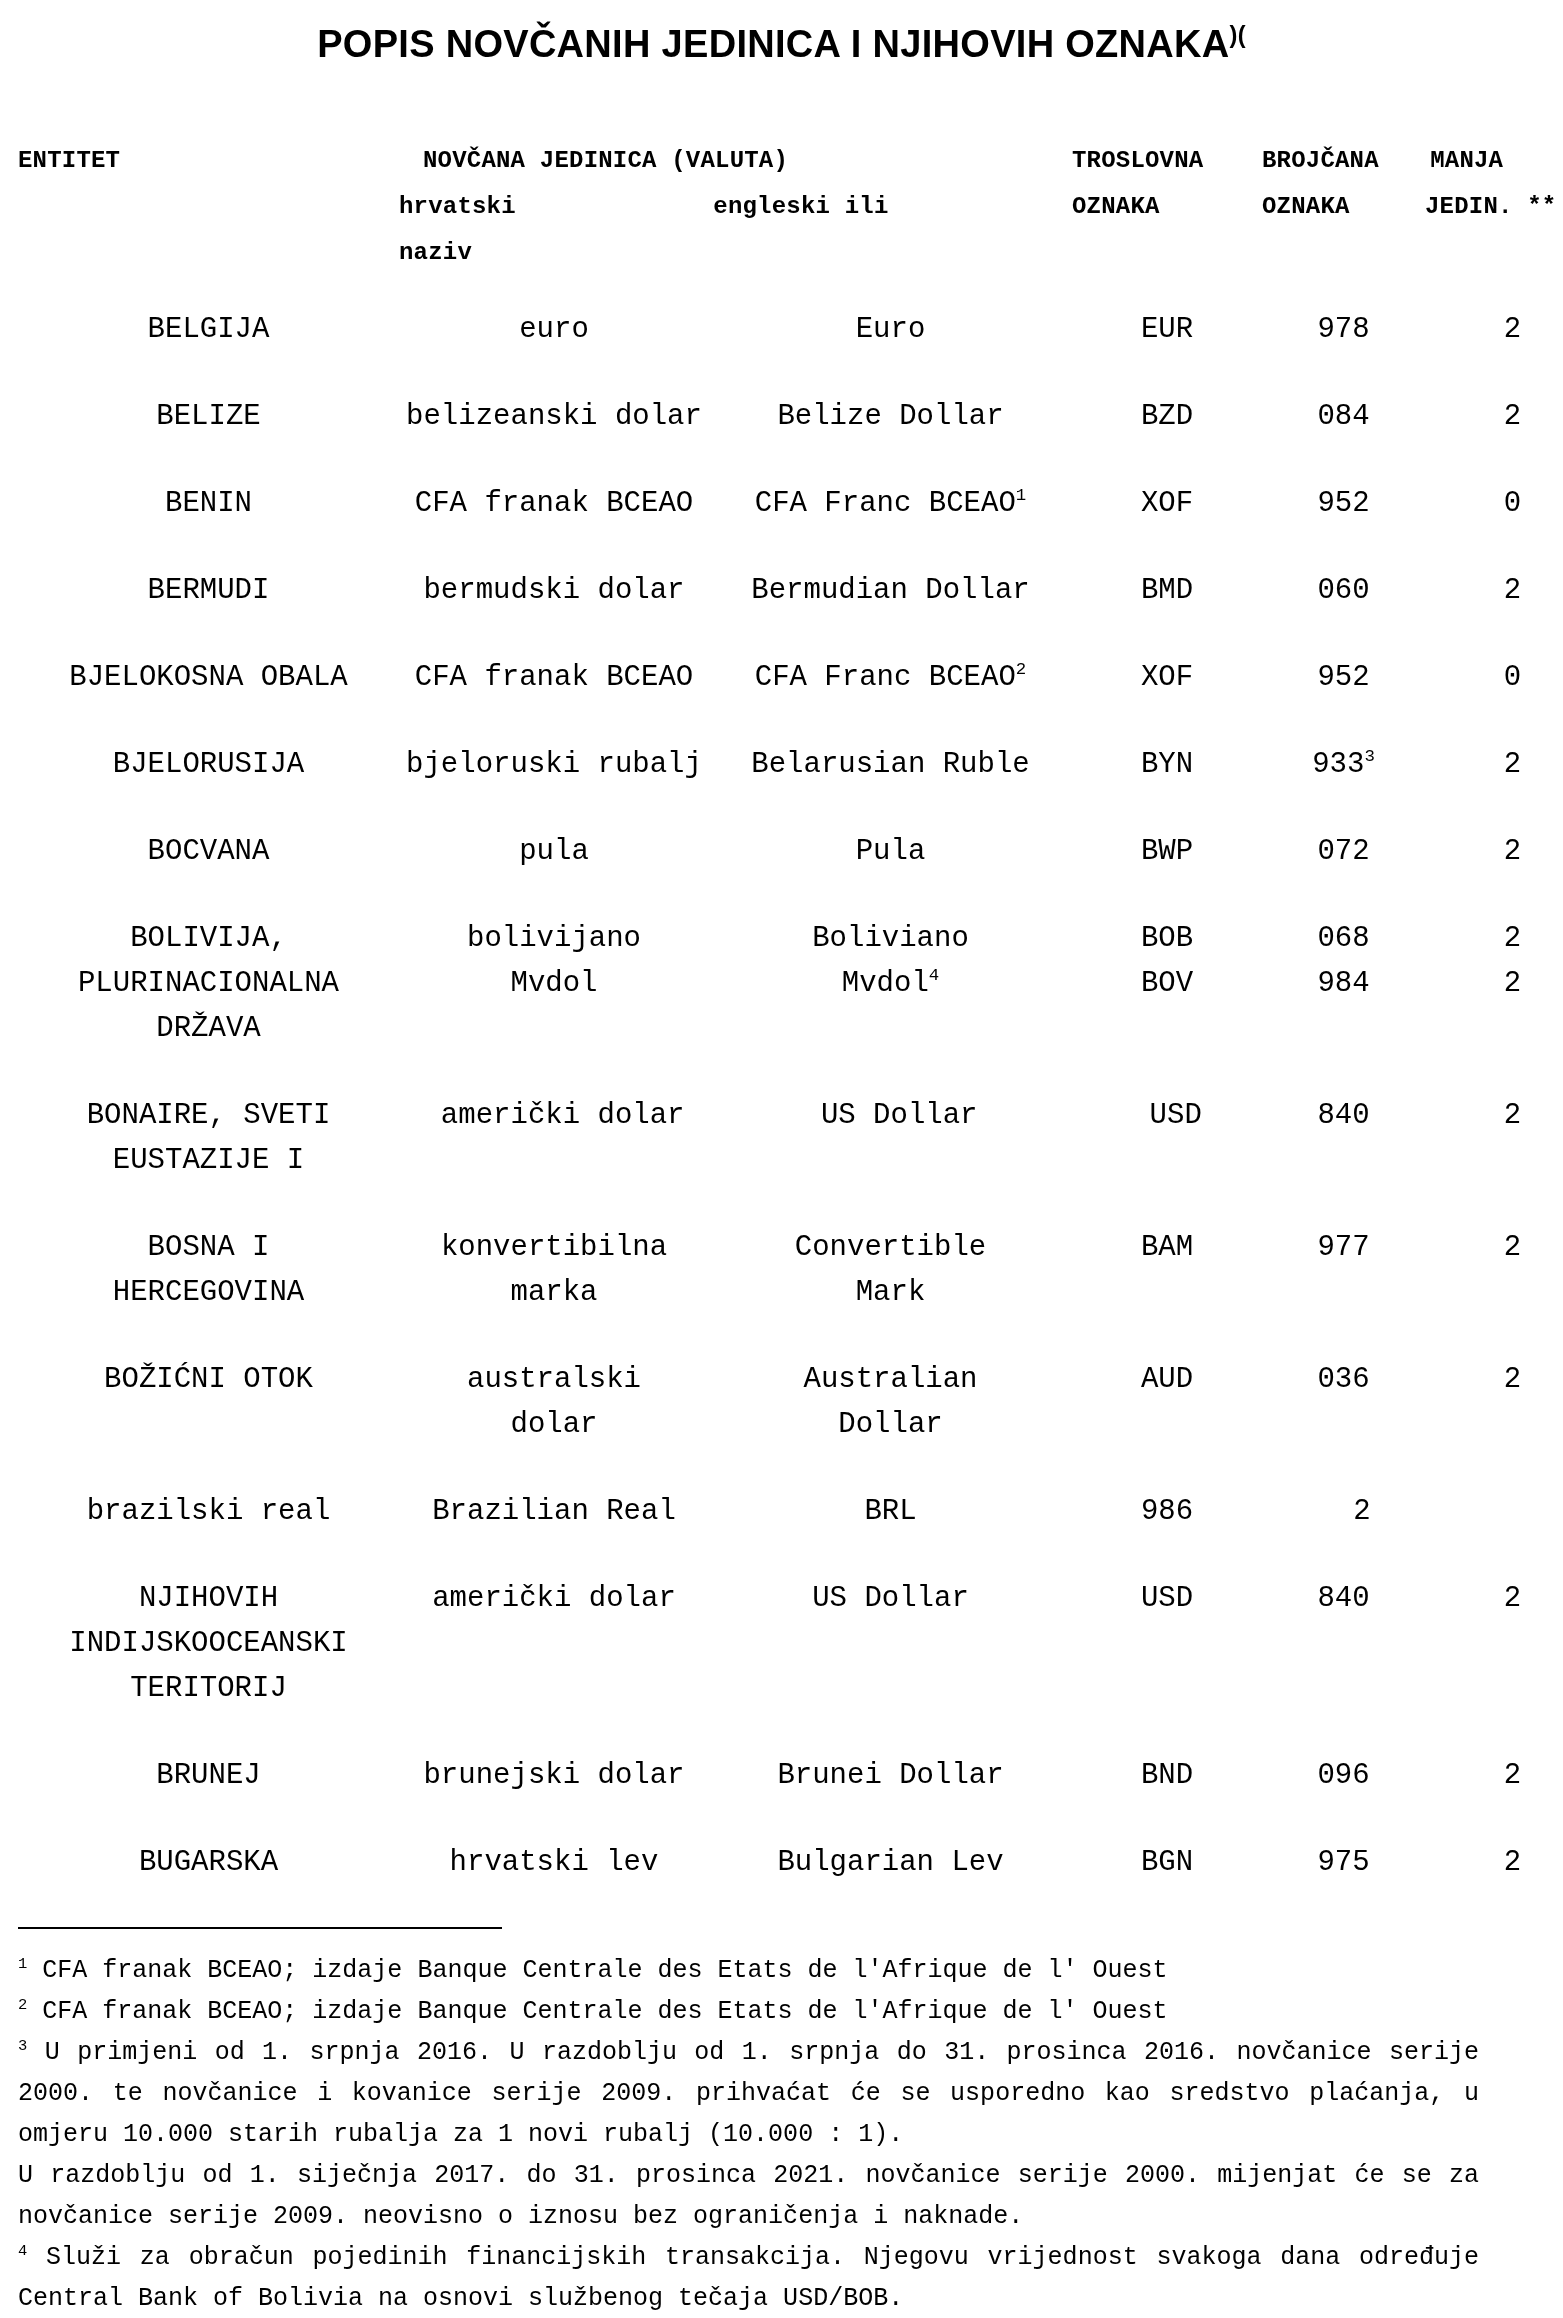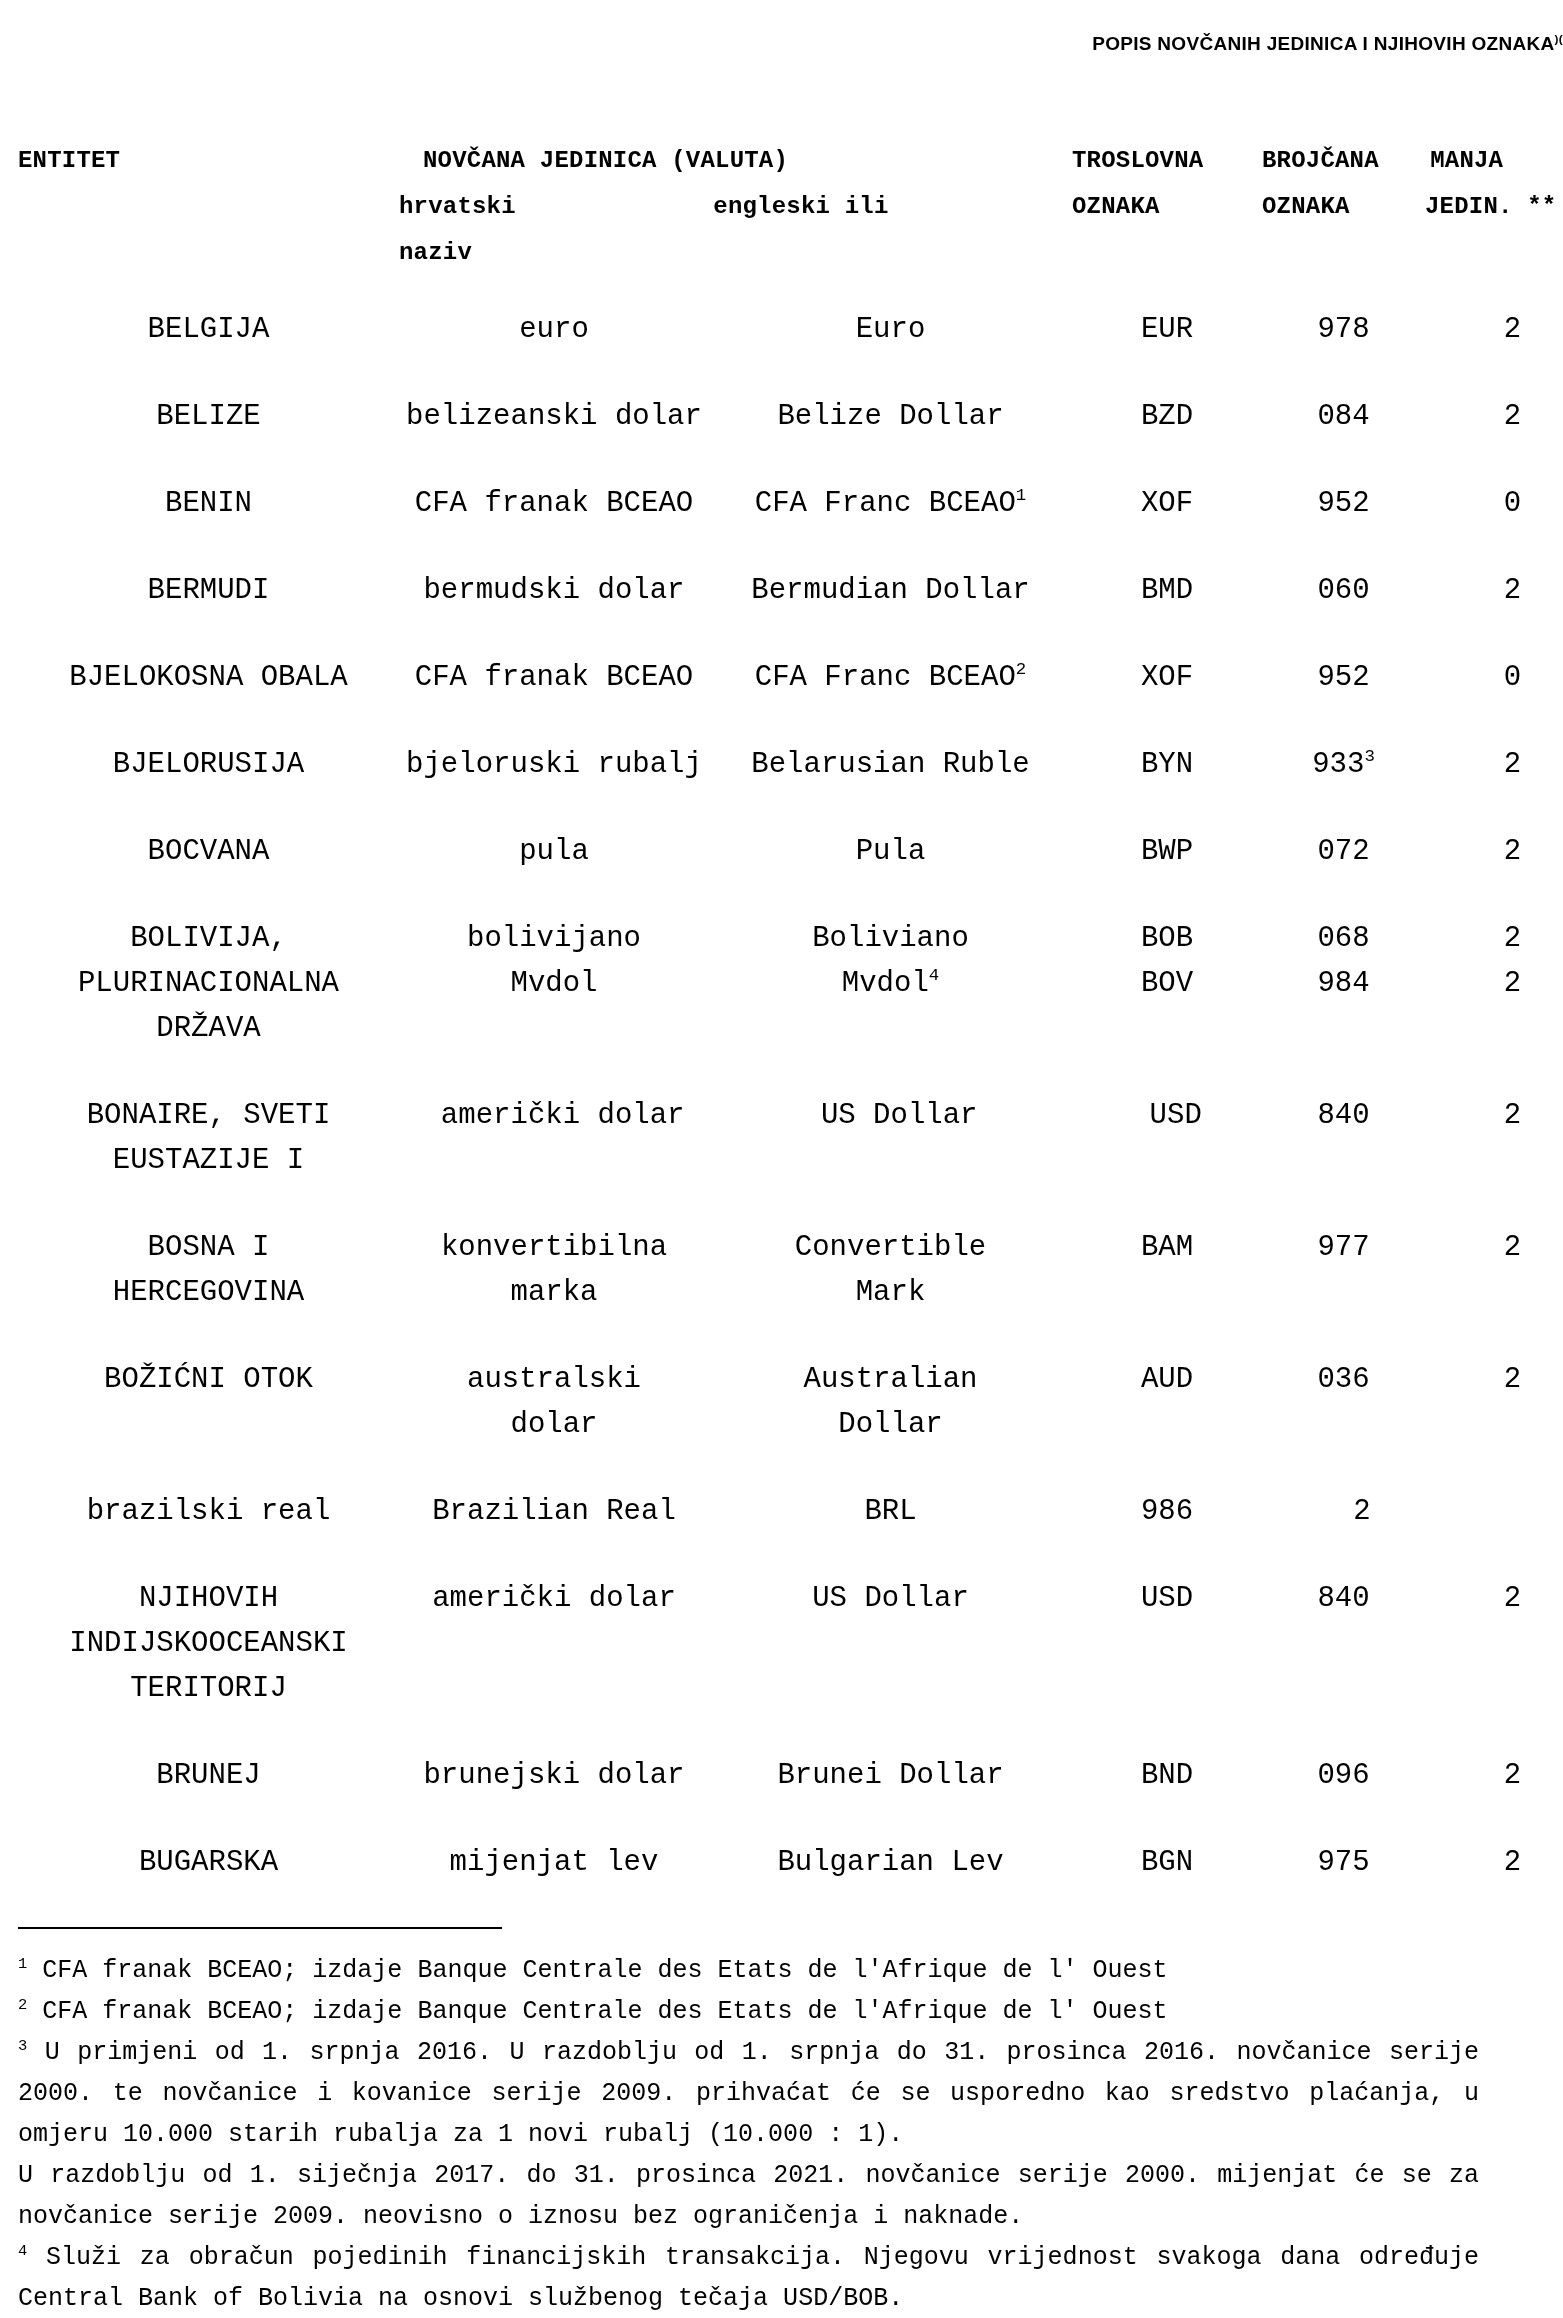--- a/index.html
+++ b/index.html
@@ -10,22 +10,22 @@
     background:#ffffff;
     color:#000000;
     font-family:"Liberation Sans","DejaVu Sans",sans-serif;
     overflow:hidden;
     box-sizing:border-box;
   }
   
   .title {
     margin:0; padding-top:22.6px;
     width:100%;
-    text-align:right;
-    font-size:19px; font-weight:bold;
+    text-align:center;
+    font-size:38px; font-weight:bold;
     line-height:42px;
     letter-spacing:0.3px;
   }
   .title sup { font-size:62%; vertical-align:super; line-height:0; }
 
   
   .grid6 { display:grid; grid-template-columns:381px 310px 363px 190px 163px 138px; }
   .indent { margin-left:18px; width:1545px;font-family:Liberation Mono, monospace; }
 
   .ln { line-height:45px; white-space:pre; }
@@ -399,21 +399,21 @@
         </div>
         <div class="cell c6">
           <div class="ln">2</div>
         </div>
       </div>
       <div class="row grid6">
         <div class="cell c1">
           <div class="ln">BUGARSKA</div>
         </div>
         <div class="cell c2">
-          <div class="ln">mijenjat lev</div>
+          <div class="ln">hrvatski lev</div>
         </div>
         <div class="cell c3">
           <div class="ln">Bulgarian Lev</div>
         </div>
         <div class="cell c4">
           <div class="ln">BGN</div>
         </div>
         <div class="cell c5">
           <div class="ln">975</div>
         </div>

